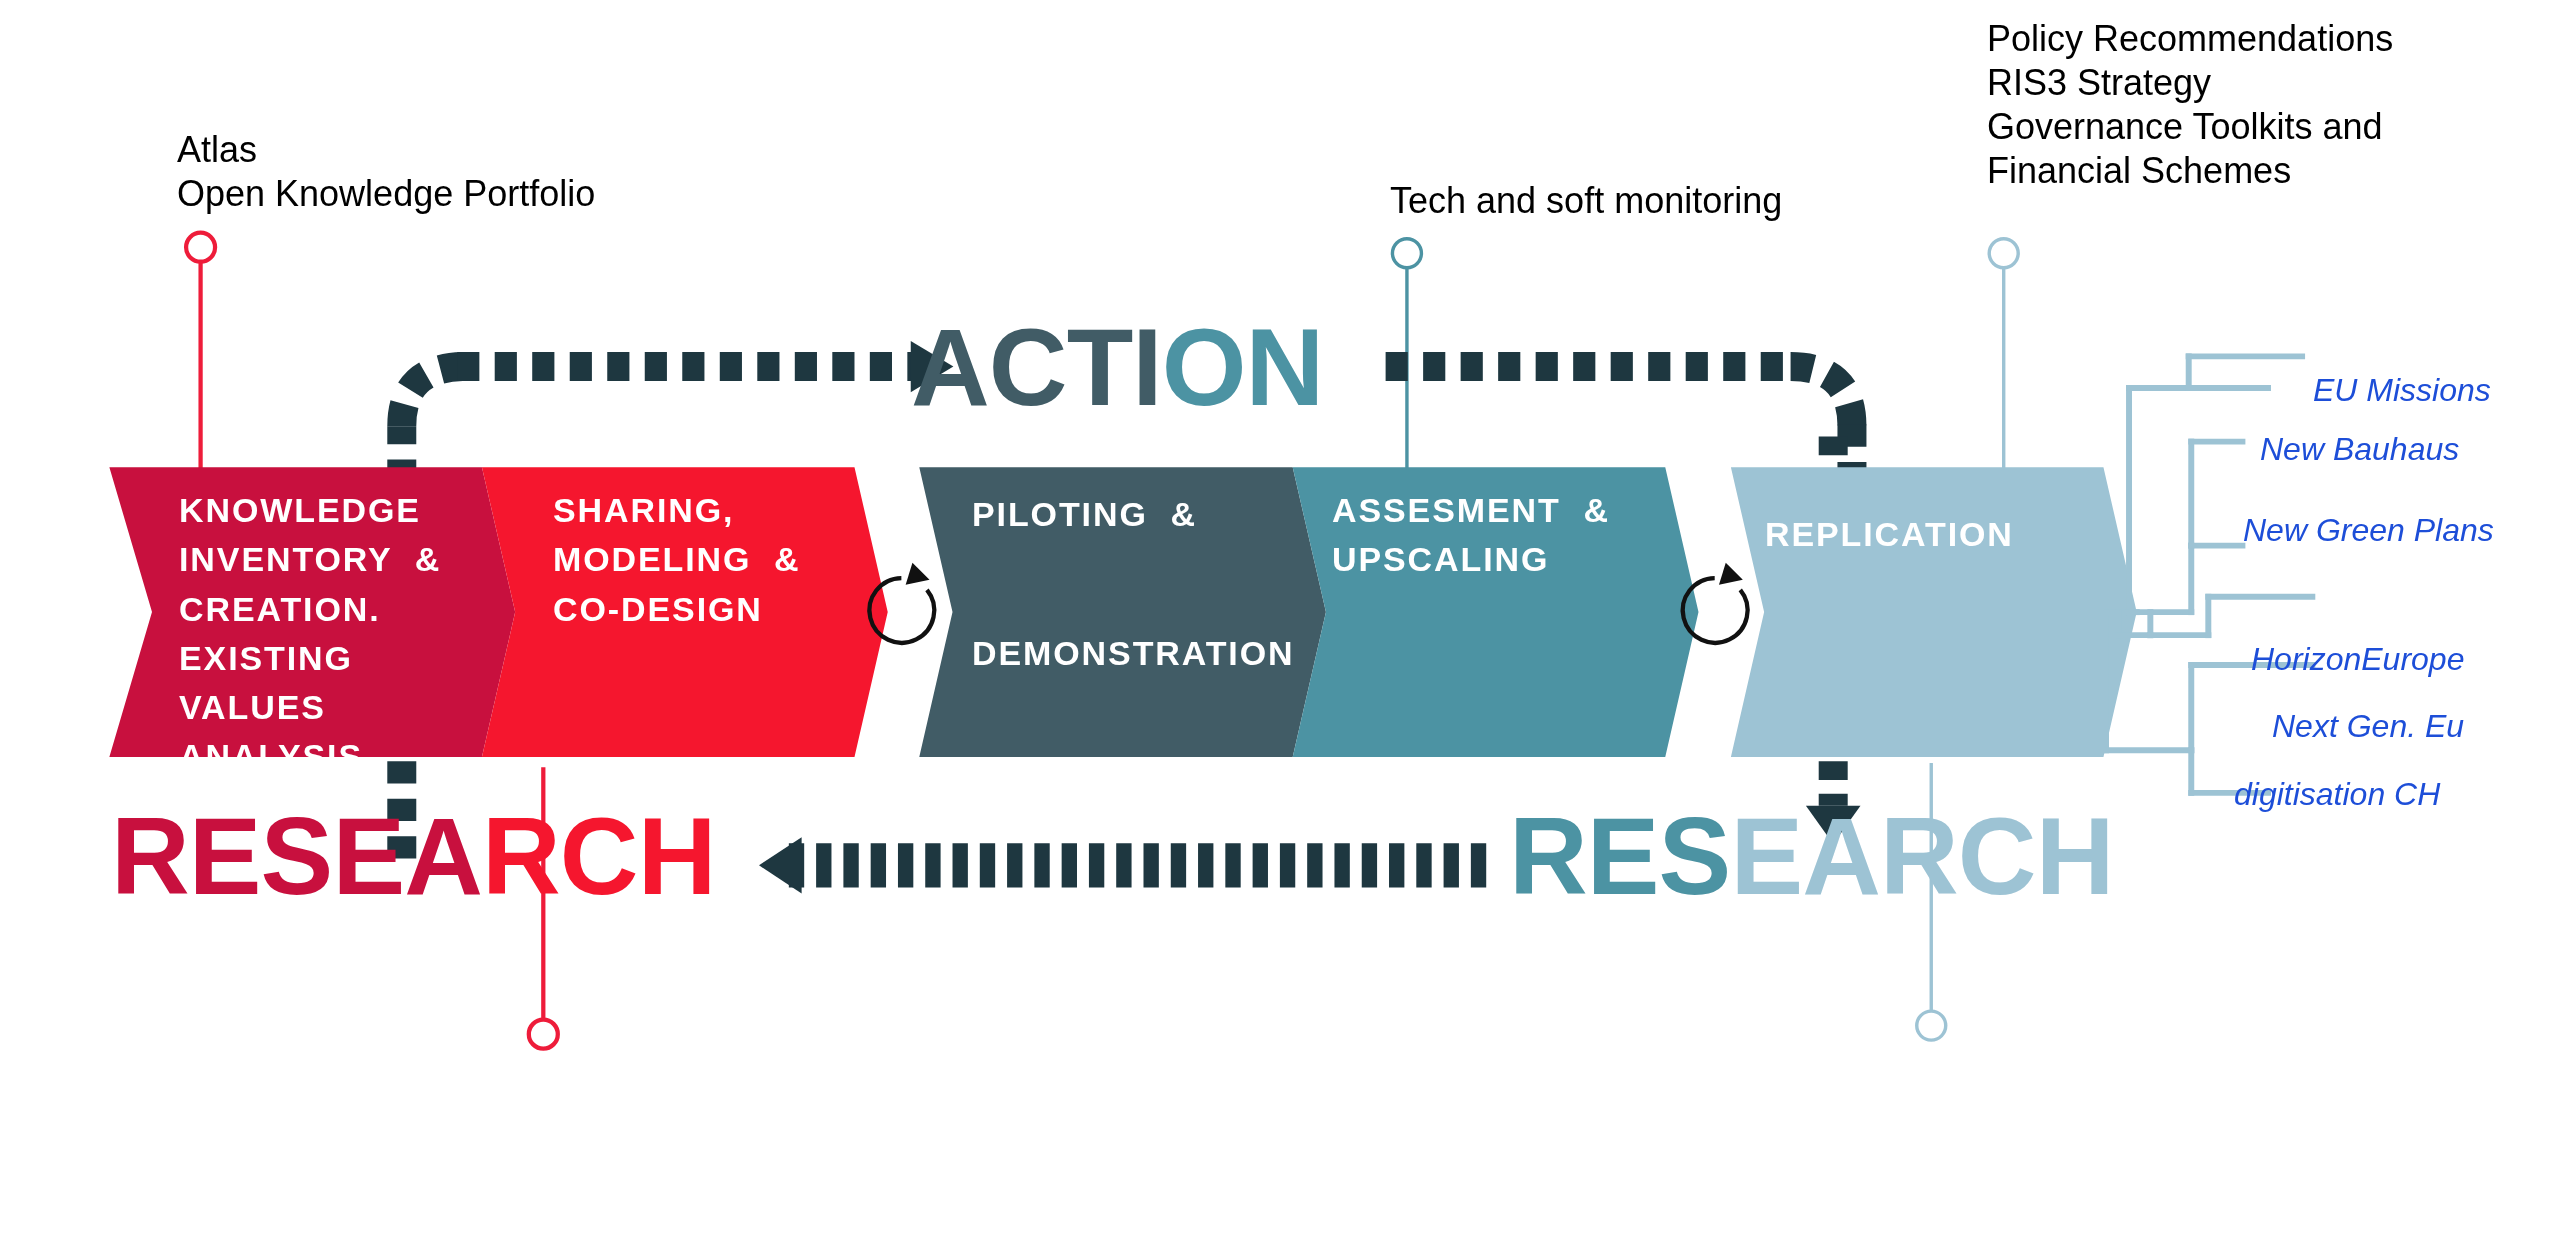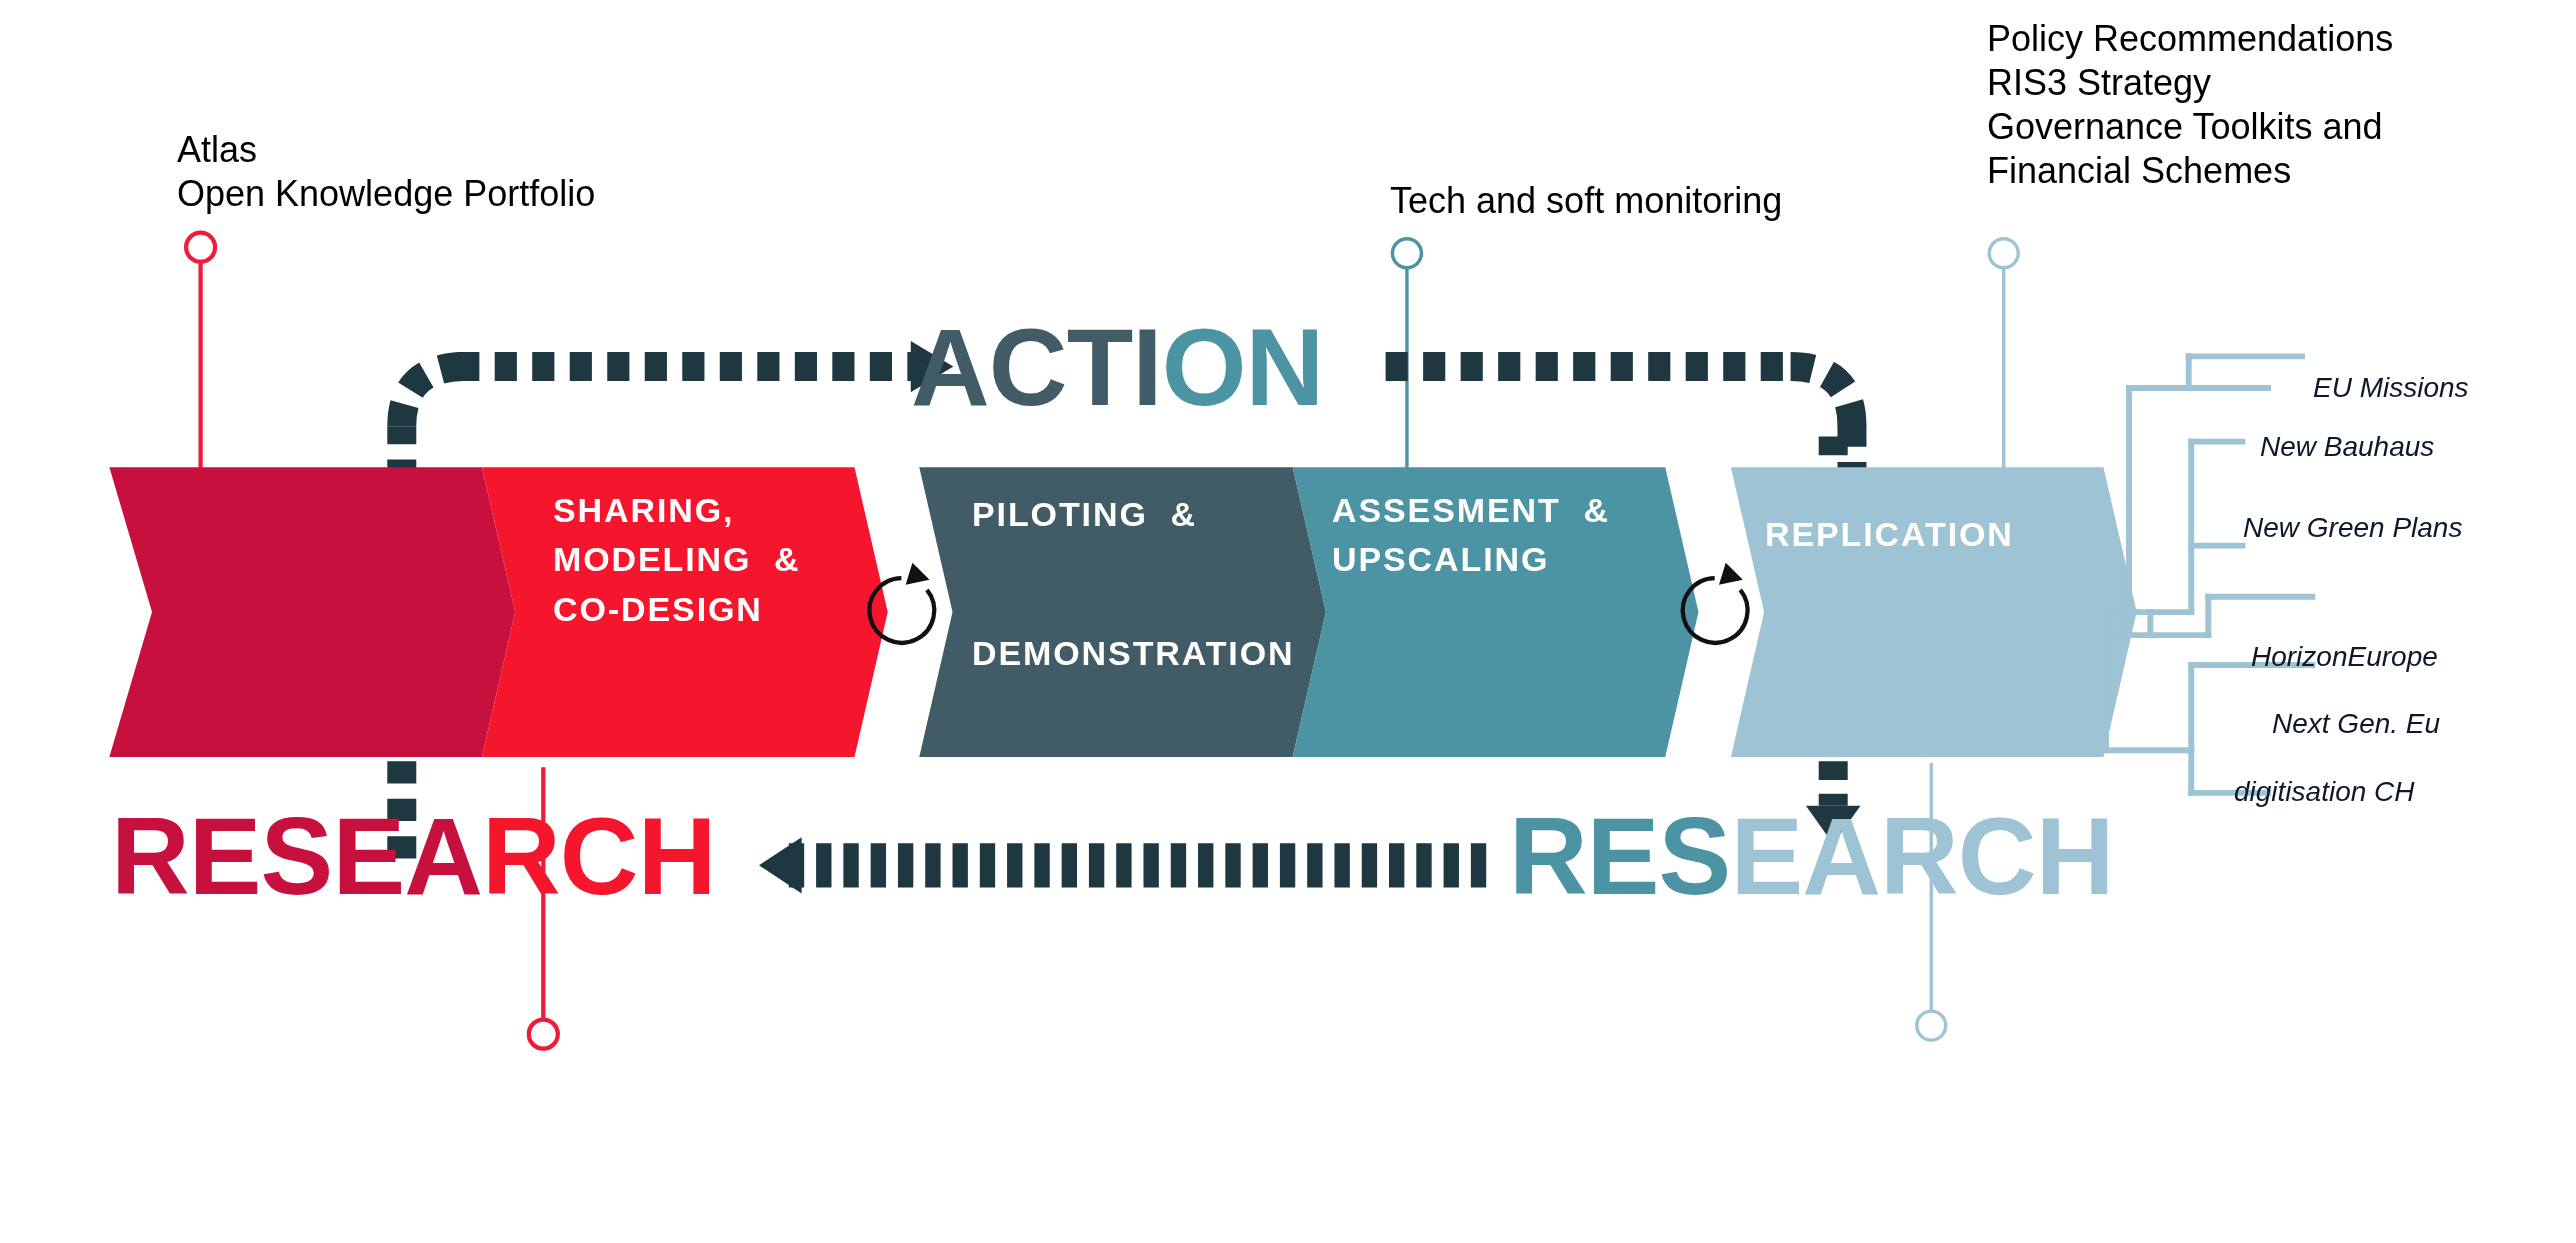--- a/index.html
+++ b/index.html
@@ -6,21 +6,21 @@
   html,body{margin:0;padding:0;background:#ffffff;}
   body{
     font-family:"Liberation Sans", sans-serif;
     width:2576px;height:1243px;position:relative;overflow:hidden;
   }
   #stage{position:absolute;left:0;top:0;width:2576px;height:1243px;}
   #stage svg{position:absolute;left:0;top:0;width:2576px;height:1243px;}
 
   .callout{position:absolute;color:#000;font-size:36px;line-height:1.22;white-space:pre;}
 
-  .tree-label{position:absolute;font-style:italic;font-size:28px;color:#0f172a;white-space:nowrap;}
+  .tree-label{position:absolute;font-style:italic;font-size:32px;color:#1d4ed8;white-space:nowrap;}
 
   .stage-label{
     position:absolute;color:#ffffff;font-weight:bold;
     font-size:34px;letter-spacing:1.9px;line-height:1.45;
     white-space:pre;text-transform:uppercase;
   }
   .stage-label.sp{line-height:2.05;}
 
   .bigword{position:absolute;font-weight:bold;font-size:109px;letter-spacing:-0.9px;
            white-space:nowrap;font-family:"Liberation Sans", sans-serif;}
@@ -155,20 +155,26 @@
 
 
   <div class="callout" style="left:1390px;top:179px;">Tech and soft monitoring</div>
 
   <div class="callout" style="left:1987px;top:17px;">Policy Recommendations
 RIS3 Strategy
 Governance Toolkits and
 Financial Schemes</div>
 
 
+  <div class="stage-label" style="left:179px;top:486px;">KNOWLEDGE
+INVENTORY  &amp;
+CREATION.
+EXISTING
+VALUES
+ANALYSIS</div>
 
   <div class="stage-label" style="left:553px;top:486px;">SHARING,
 MODELING  &amp;
 CO-DESIGN</div>
 
   <div class="stage-label sp" style="left:972px;top:480px;">PILOTING  &amp;
 
 DEMONSTRATION</div>
 
   <div class="stage-label" style="left:1332px;top:486px;">ASSESMENT  &amp;

